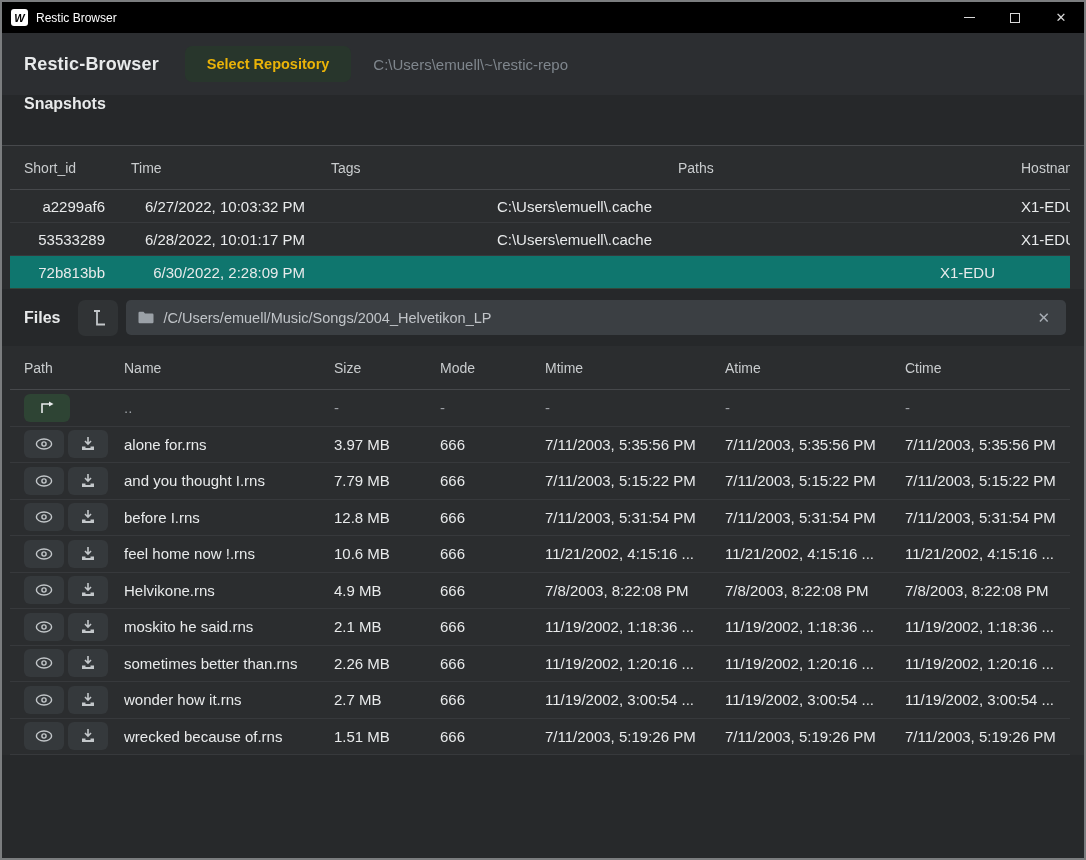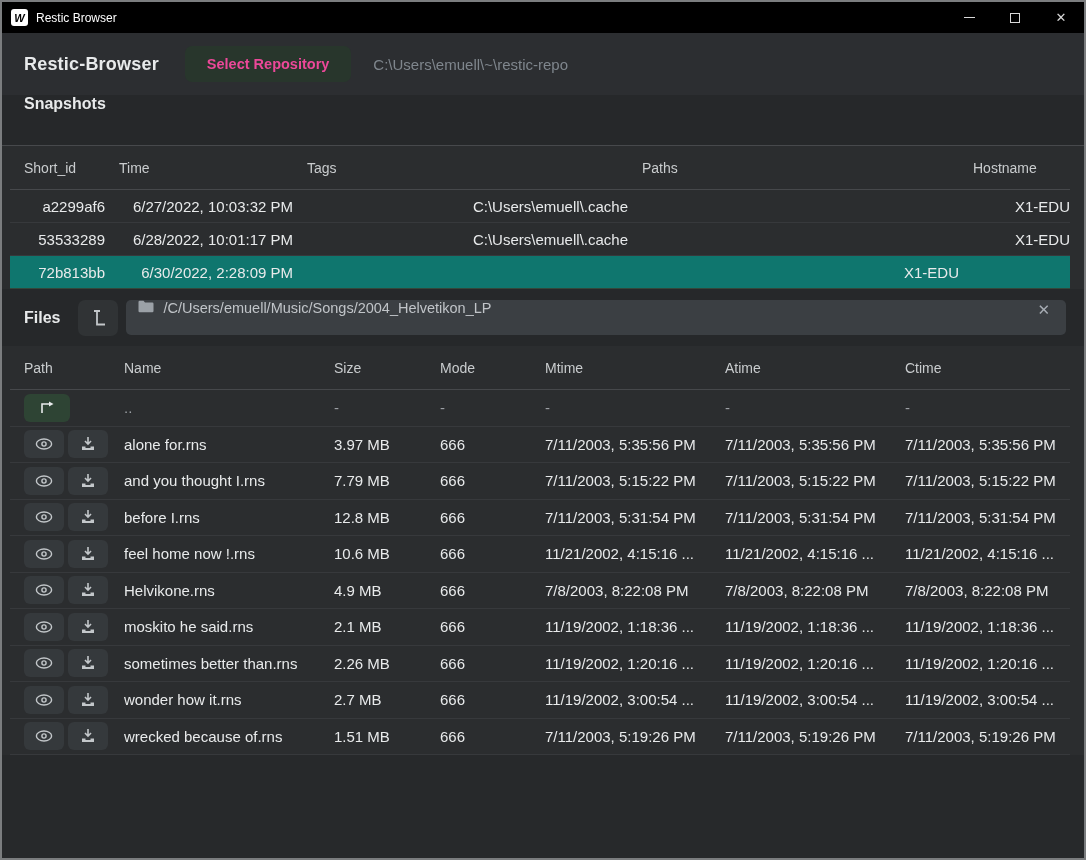--- a/index.html
+++ b/index.html
@@ -41,41 +41,41 @@
   .glyph-close { font-size:13px; line-height:1; color:#d8d8d8; }
   
   .header {
     height:62px; background:#2c2e31;
     display:flex; align-items:center;
     flex:0 0 auto;
   }
   .app-title { font-size:18px; font-weight:bold; margin-left:22px; letter-spacing:.2px; }
   .select-repo-btn {
     margin-left:26px;
-    background:#28362c; color:#ec4899;
+    background:#28362c; color:#eab308;
     border:none; border-radius:7px;
     font-family:inherit; font-size:14.5px; font-weight:bold;
     padding:10px 22px; cursor:pointer;
   }
   .repo-path { margin-left:22px; font-size:15px; color:#7f868d; }
   
   .section-band { background:#26282a; flex:0 0 auto; }
   .snapshots-title-band {
     height:51px; display:flex; 
     border-bottom:1px solid #47494c;
   }
   .section-title { font-size:16px; font-weight:bold; margin-left:22px; }
   
   .tablewrap { background:#2b2d2f; flex:0 0 auto; }
   .trow {
     display:grid; align-items:center;
     margin:0 14px 0 8px;
     border-bottom:1px solid #37393c;
   }
-  .snap-grid { grid-template-columns:95px 188px 335px 331px 1fr; }
+  .snap-grid { grid-template-columns:95px 188px 335px 331px 1fr;gap:12px; }
   .files-grid { grid-template-columns:100px 210px 106px 105px 180px 180px 1fr; }
   .th {
     font-size:14px; color:#c9ccce; font-weight:normal;
   }
   .trow.header-row { height:44px; border-bottom:1px solid #46484b; }
   .trow .cell { padding-left:14px; white-space:nowrap; overflow:hidden; }
   .snap-row { height:33px; font-size:15px; cursor:pointer;text-align:right; }
   .snap-row.selected { background:#0f766e; border-bottom-color:#33473a; }
   .files-header-row { height:43px; }
   .file-row { height:36.5px; font-size:15px; }
@@ -90,21 +90,21 @@
     margin-left:18px;
     width:40px; height:36px;
     background:#303335; border:none; border-radius:7px;
     display:flex; align-items:center; justify-content:center;
     cursor:pointer;
   }
   .path-field {
     margin-left:8px; margin-right:18px;
     flex:1; height:35px;
     background:#3b3f43; border-radius:5px;
-    display:flex; align-items:flex-start;
+    display:flex; align-items:center;
     padding:0 12px;
   }
   .path-field .ptext {
     flex:1; font-size:14.5px; color:#c0c4c8;
     white-space:nowrap; overflow:hidden;
     margin-left:9px;
   }
   .clear-btn {
     background:none; border:none; cursor:pointer;
     color:#a7adb4; font-size:15px; line-height:1;

